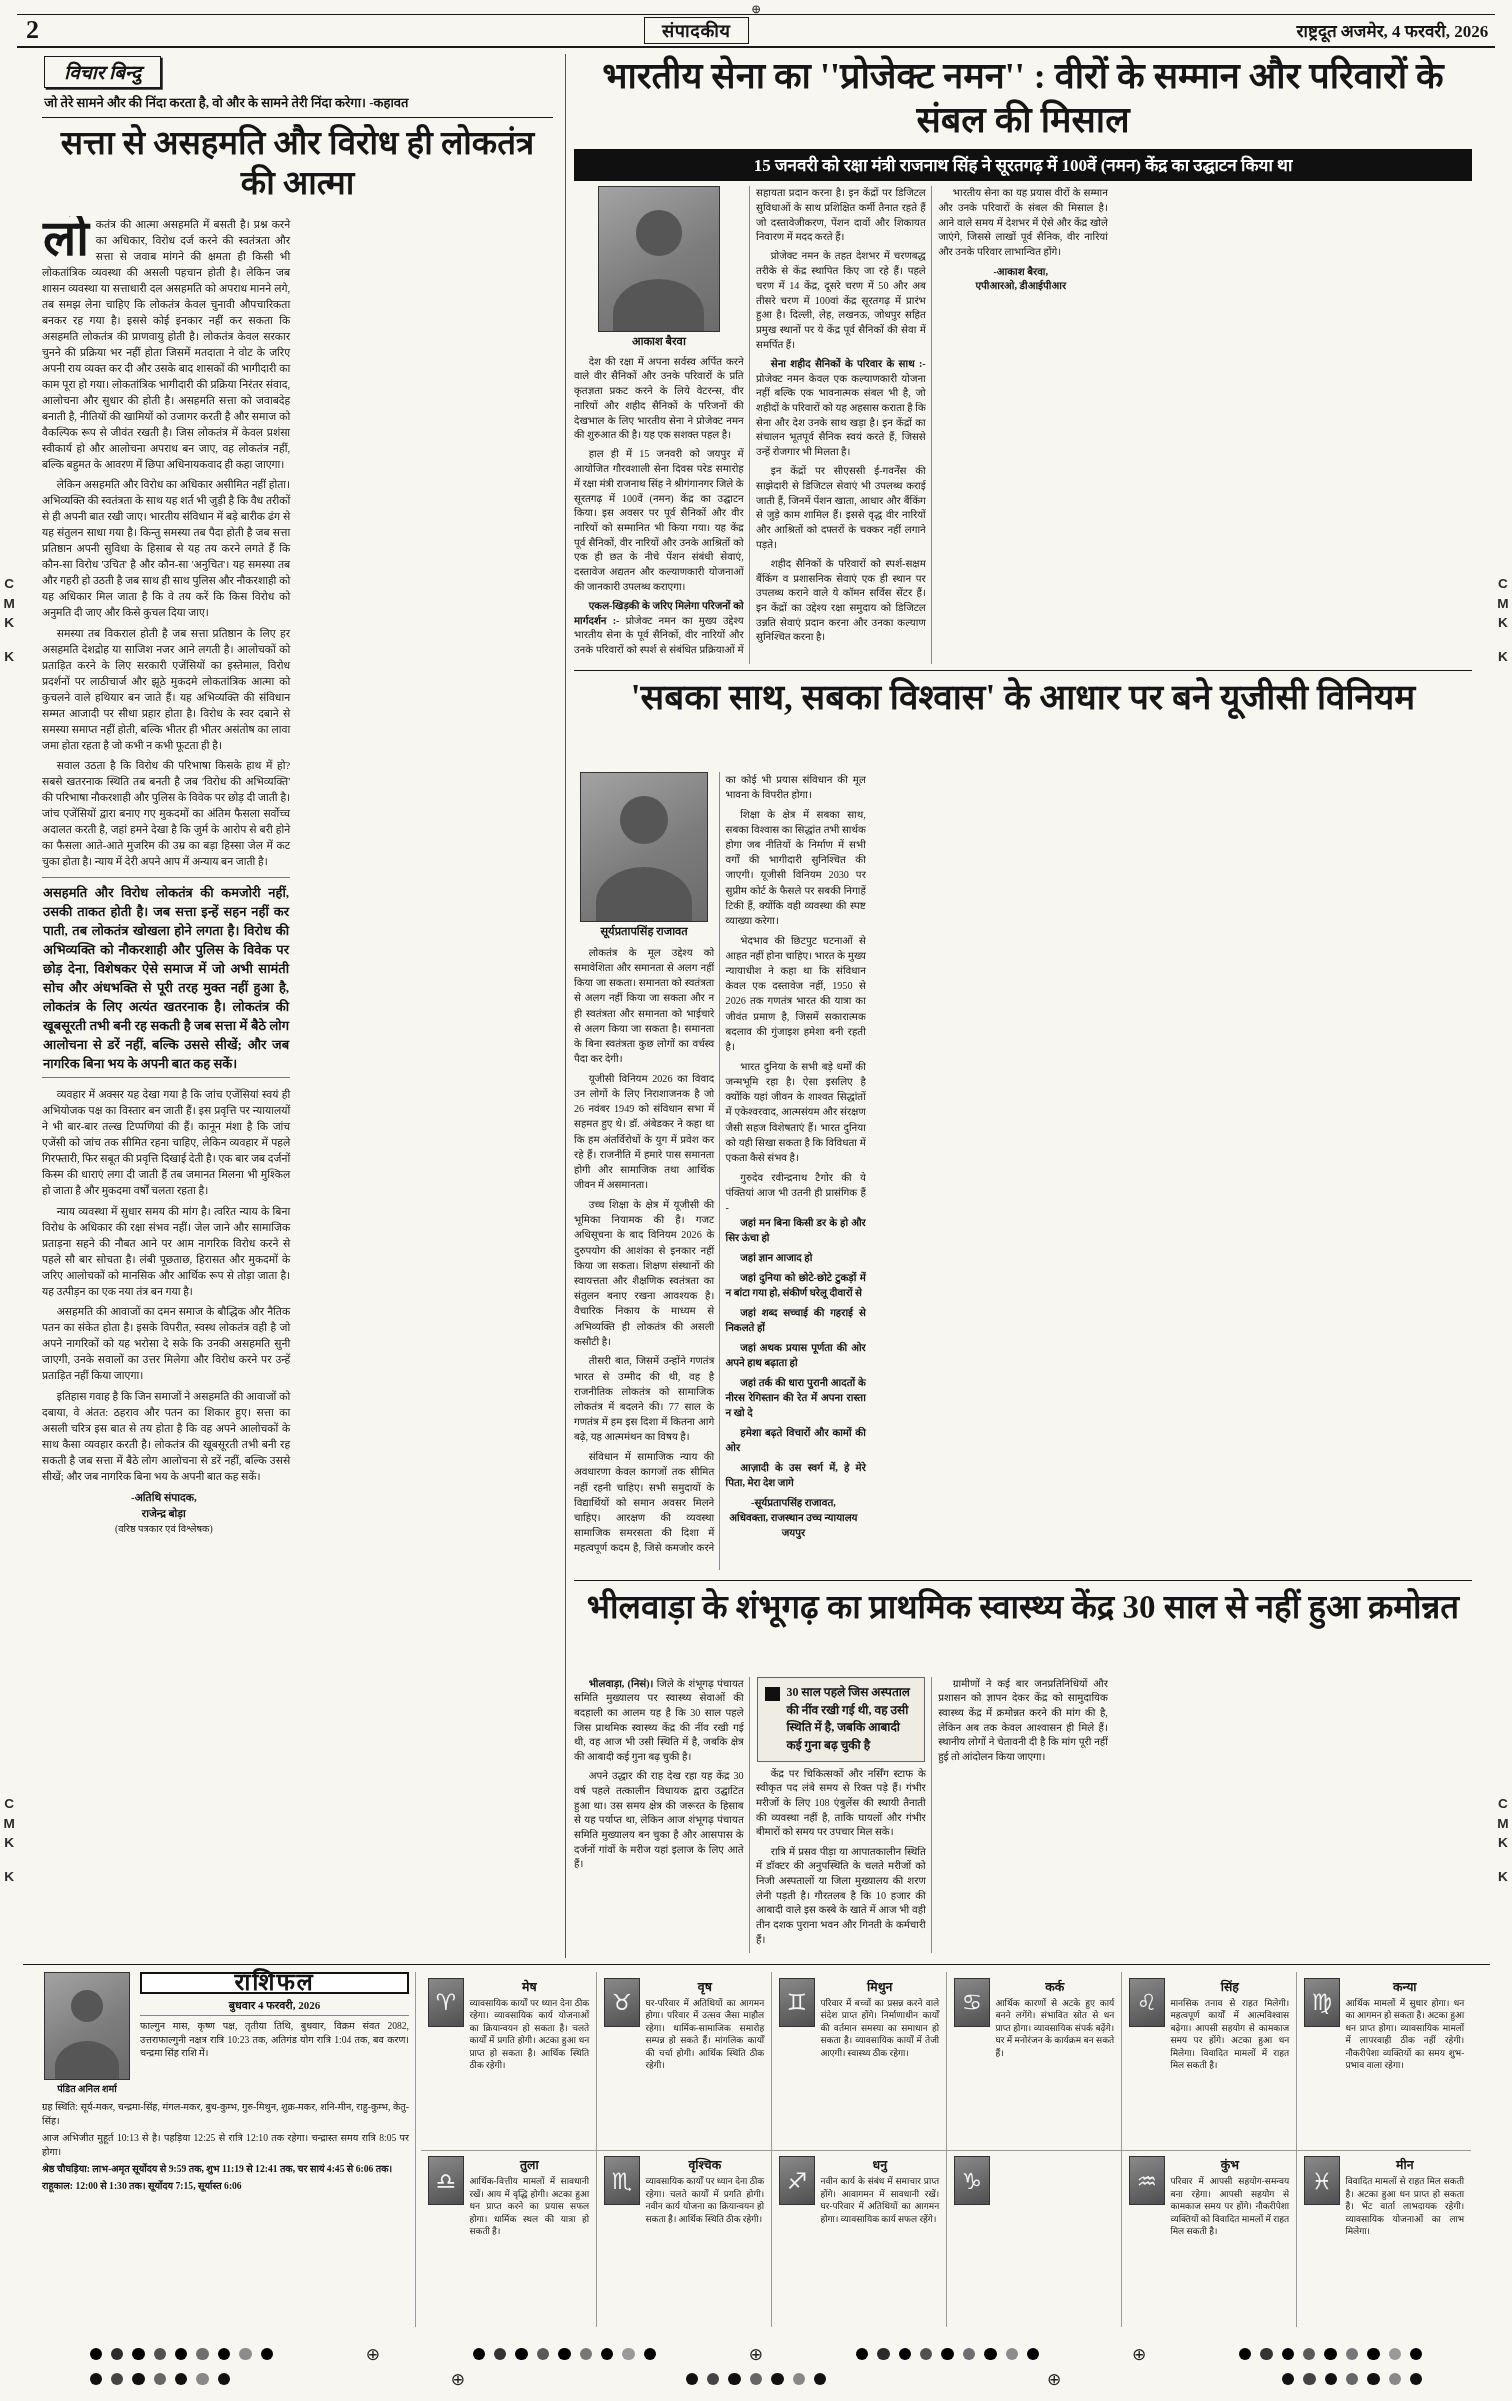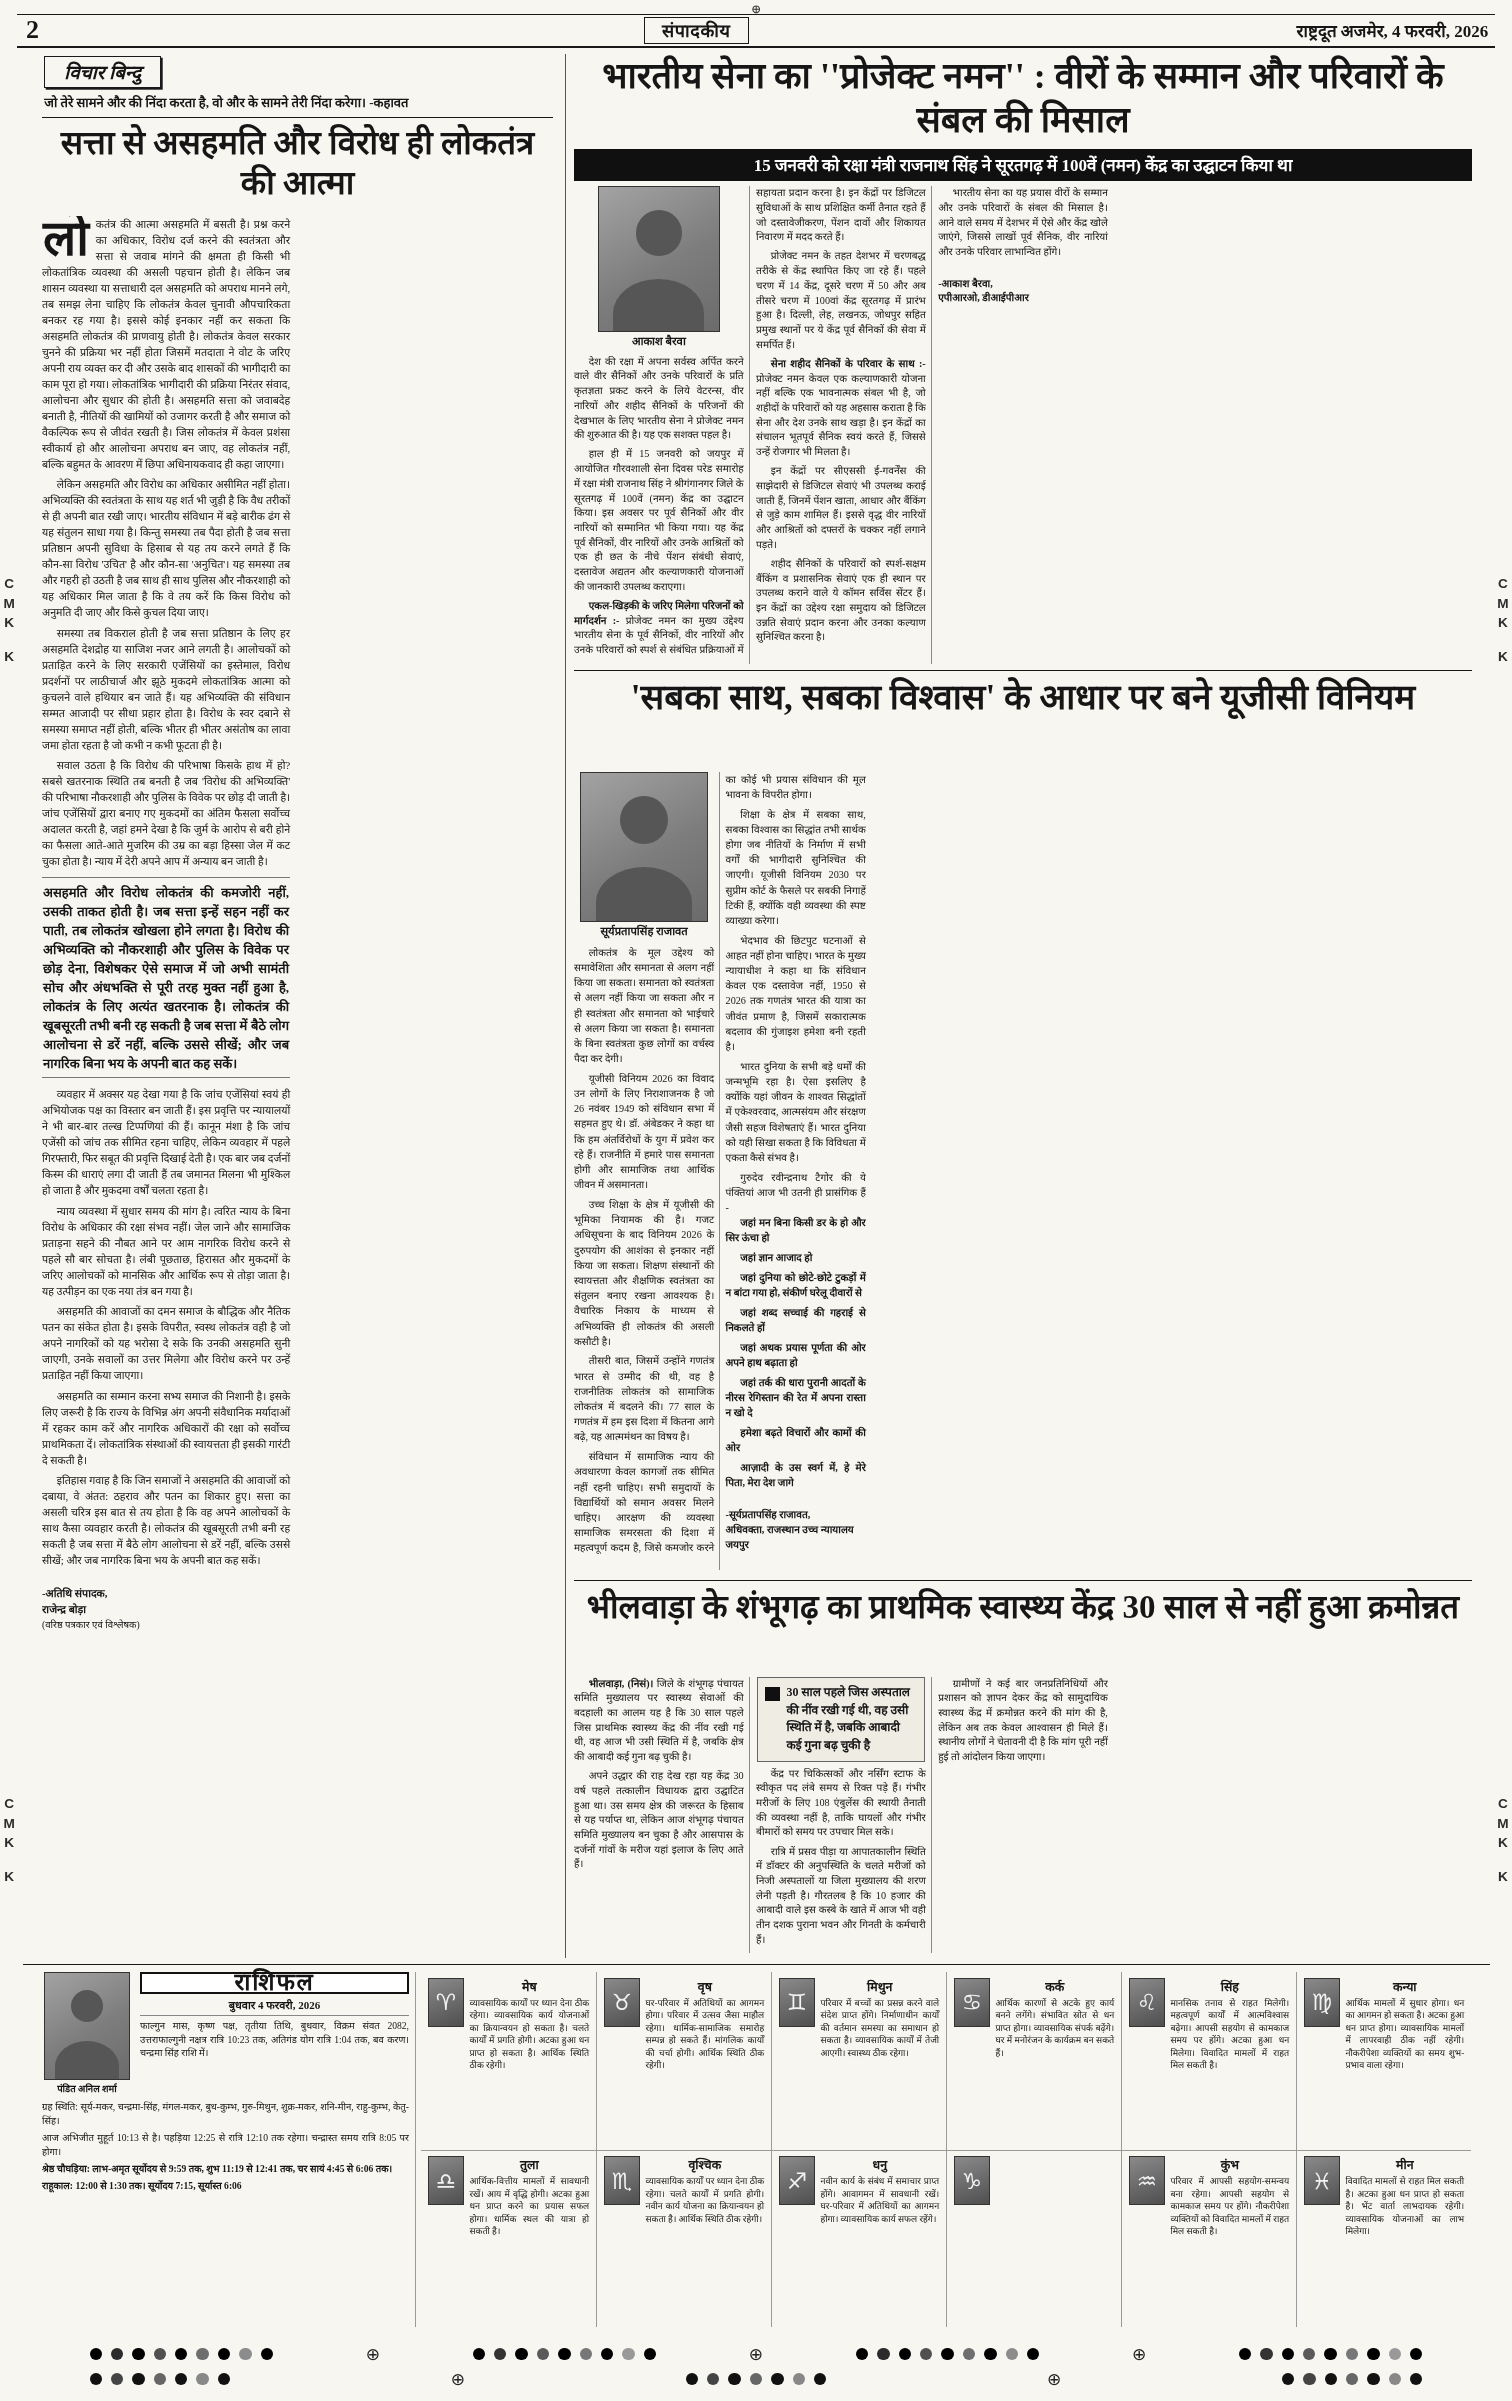--- a/index.html
+++ b/index.html
@@ -19,21 +19,21 @@
   .header-center { flex:1; display:flex; justify-content:center; }
   .section-box { border:1.1px solid #1a1a1a; padding:0.6px 17px; font-size:18px; font-weight:bold; letter-spacing:0.6px; }
   .masthead { font-size:17px; font-weight:bold; white-space:nowrap; padding-right:6.8px; }
   .topreg { position:absolute; top:1.1px; left:50%; transform:translateX(-50%); font-size:12.4px; color:#333; }
   
   .v-rule { position:absolute; width:1.1px; background:#555; }
   .h-rule { position:absolute; height:1.1px; background:#1a1a1a; }
   
   .bodytext p { text-align:justify; text-indent:14.7px; margin-bottom:4.5px; }
   .para-head { font-weight:bold; }
-  .sig { text-align:left; font-weight:bold; margin-top:17px; padding-right:4.5px; }
+  .sig { text-align:center; font-weight:bold; margin-top:5px; padding-right:4.5px; }
   .sig .sig-small { font-weight:normal; font-size:0.9em; }
   
   .left-col { position:absolute; left:42px; top:54px; width:511px; height:1904px; }
   .vb-box { text-align:left; padding:2.3px 0 5.6px 2.3px; border-bottom:1.1px solid #1a1a1a; }
   .vb-title { display:inline-block; border:1.1px solid #1a1a1a; box-shadow:1.7px 1.7px 0 #1a1a1a; padding:1.7px 19px; font-size:19px; font-weight:bold; font-style:italic; }
   .vb-quote { font-size:13px; font-weight:bold; margin-top:5.6px; }
   .lead-headline { font-size:33px; line-height:40px; font-weight:bold; text-align:center; height:88px; overflow:hidden; margin-top:5.6px; }
   .lead-body { height:1717px; overflow:hidden; columns:2; column-gap:14.7px; column-rule:0.6px solid #8a8a8a; column-fill:auto; font-size:10.7px; line-height:16px; margin-top:4.5px; }
   .dropcap { float:left; font-size:49px; line-height:42px; font-weight:bold; padding:2.3px 6.8px 0 1.1px; }
   .inset { font-size:13px; line-height:19px; font-weight:bold; text-align:justify; margin:8px 0; padding:4.5px 1.1px; border-top:0.6px solid #777; border-bottom:0.6px solid #777; break-inside:avoid; }
@@ -148,21 +148,20 @@
       <p>लेकिन असहमति और विरोध का अधिकार असीमित नहीं होता। अभिव्यक्ति की स्वतंत्रता के साथ यह शर्त भी जुड़ी है कि वैध तरीकों से ही अपनी बात रखी जाए। भारतीय संविधान में बड़े बारीक ढंग से यह संतुलन साधा गया है। किन्तु समस्या तब पैदा होती है जब सत्ता प्रतिष्ठान अपनी सुविधा के हिसाब से यह तय करने लगते हैं कि कौन-सा विरोध 'उचित' है और कौन-सा 'अनुचित'। यह समस्या तब और गहरी हो उठती है जब साथ ही साथ पुलिस और नौकरशाही को यह अधिकार मिल जाता है कि वे तय करें कि किस विरोध को अनुमति दी जाए और किसे कुचल दिया जाए।</p>
           <p>समस्या तब विकराल होती है जब सत्ता प्रतिष्ठान के लिए हर असहमति देशद्रोह या साजिश नजर आने लगती है। आलोचकों को प्रताड़ित करने के लिए सरकारी एजेंसियों का इस्तेमाल, विरोध प्रदर्शनों पर लाठीचार्ज और झूठे मुकदमे लोकतांत्रिक आत्मा को कुचलने वाले हथियार बन जाते हैं। यह अभिव्यक्ति की संविधान सम्मत आजादी पर सीधा प्रहार होता है। विरोध के स्वर दबाने से समस्या समाप्त नहीं होती, बल्कि भीतर ही भीतर असंतोष का लावा जमा होता रहता है जो कभी न कभी फूटता ही है।</p>
           <p>सवाल उठता है कि विरोध की परिभाषा किसके हाथ में हो? सबसे खतरनाक स्थिति तब बनती है जब 'विरोध की अभिव्यक्ति' की परिभाषा नौकरशाही और पुलिस के विवेक पर छोड़ दी जाती है। जांच एजेंसियों द्वारा बनाए गए मुकदमों का अंतिम फैसला सर्वोच्च अदालत करती है, जहां हमने देखा है कि जुर्म के आरोप से बरी होने का फैसला आते-आते मुजरिम की उम्र का बड़ा हिस्सा जेल में कट चुका होता है। न्याय में देरी अपने आप में अन्याय बन जाती है।</p>
         </div>
       <div class="inset">असहमति और विरोध लोकतंत्र की कमजोरी नहीं, उसकी ताकत होती है। जब सत्ता इन्हें सहन नहीं कर पाती, तब लोकतंत्र खोखला होने लगता है। विरोध की अभिव्यक्ति को नौकरशाही और पुलिस के विवेक पर छोड़ देना, विशेषकर ऐसे समाज में जो अभी सामंती सोच और अंधभक्ति से पूरी तरह मुक्त नहीं हुआ है, लोकतंत्र के लिए अत्यंत खतरनाक है। लोकतंत्र की खूबसूरती तभी बनी रह सकती है जब सत्ता में बैठे लोग आलोचना से डरें नहीं, बल्कि उससे सीखें; और जब नागरिक बिना भय के अपनी बात कह सकें।</div>
       <div>
 
       <p>व्यवहार में अक्सर यह देखा गया है कि जांच एजेंसियां स्वयं ही अभियोजक पक्ष का विस्तार बन जाती हैं। इस प्रवृत्ति पर न्यायालयों ने भी बार-बार तल्ख टिप्पणियां की हैं। कानून मंशा है कि जांच एजेंसी को जांच तक सीमित रहना चाहिए, लेकिन व्यवहार में पहले गिरफ्तारी, फिर सबूत की प्रवृत्ति दिखाई देती है। एक बार जब दर्जनों किस्म की धाराएं लगा दी जाती हैं तब जमानत मिलना भी मुश्किल हो जाता है और मुकदमा वर्षों चलता रहता है।</p>
           <p>न्याय व्यवस्था में सुधार समय की मांग है। त्वरित न्याय के बिना विरोध के अधिकार की रक्षा संभव नहीं। जेल जाने और सामाजिक प्रताड़ना सहने की नौबत आने पर आम नागरिक विरोध करने से पहले सौ बार सोचता है। लंबी पूछताछ, हिरासत और मुकदमों के जरिए आलोचकों को मानसिक और आर्थिक रूप से तोड़ा जाता है। यह उत्पीड़न का एक नया तंत्र बन गया है।</p>
           <p>असहमति की आवाजों का दमन समाज के बौद्धिक और नैतिक पतन का संकेत होता है। इसके विपरीत, स्वस्थ लोकतंत्र वही है जो अपने नागरिकों को यह भरोसा दे सके कि उनकी असहमति सुनी जाएगी, उनके सवालों का उत्तर मिलेगा और विरोध करने पर उन्हें प्रताड़ित नहीं किया जाएगा।</p>
-          <p>असहमति का सम्मान करना सभ्य समाज की निशानी है। इसके लिए जरूरी है कि राज्य के विभिन्न अंग अपनी संवैधानिक मर्यादाओं में रहकर काम करें और नागरिक अधिकारों की रक्षा को सर्वोच्च प्राथमिकता दें। लोकतांत्रिक संस्थाओं की स्वायत्तता ही इसकी गारंटी दे सकती है।</p>
           <p>इतिहास गवाह है कि जिन समाजों ने असहमति की आवाजों को दबाया, वे अंतत: ठहराव और पतन का शिकार हुए। सत्ता का असली चरित्र इस बात से तय होता है कि वह अपने आलोचकों के साथ कैसा व्यवहार करती है। लोकतंत्र की खूबसूरती तभी बनी रह सकती है जब सत्ता में बैठे लोग आलोचना से डरें नहीं, बल्कि उससे सीखें; और जब नागरिक बिना भय के अपनी बात कह सकें।</p>
         </div>
       <div class="sig">
         <div>-अतिथि संपादक,</div>
         <div>राजेन्द्र बोड़ा</div>
         <div class="sig-small">(वरिष्ठ पत्रकार एवं विश्लेषक)</div>
       </div>
     </div>
   </section>
 

